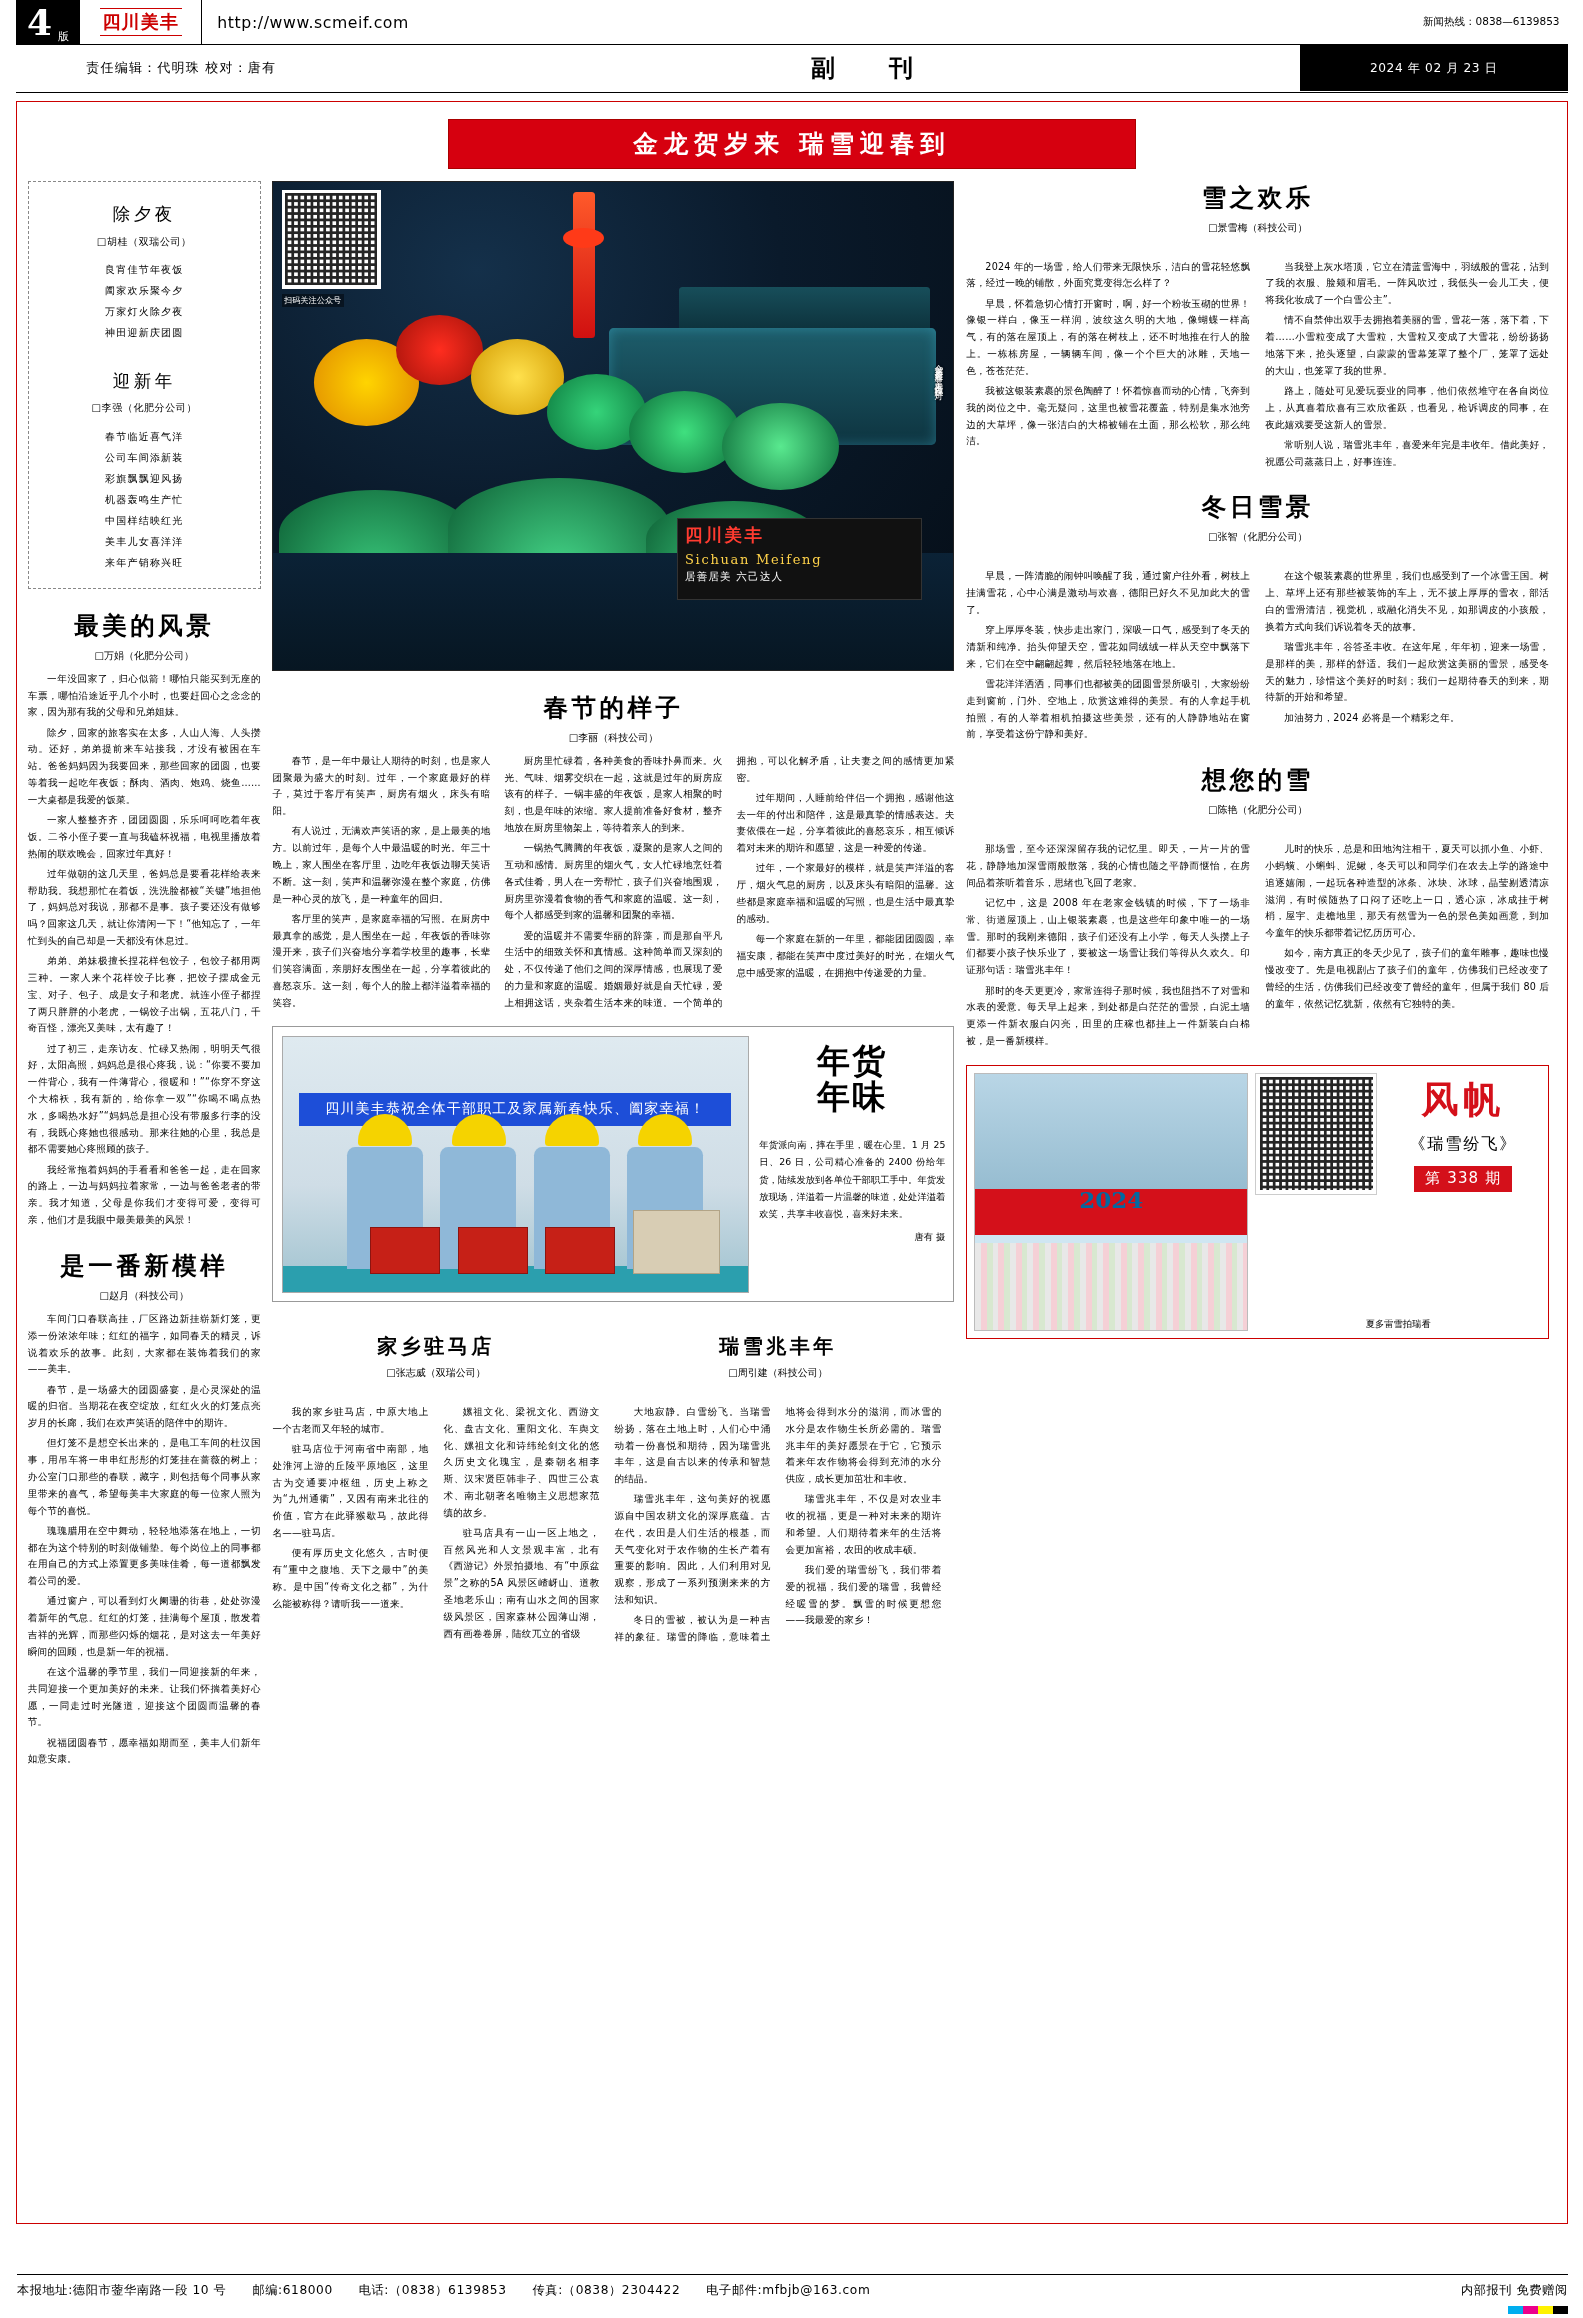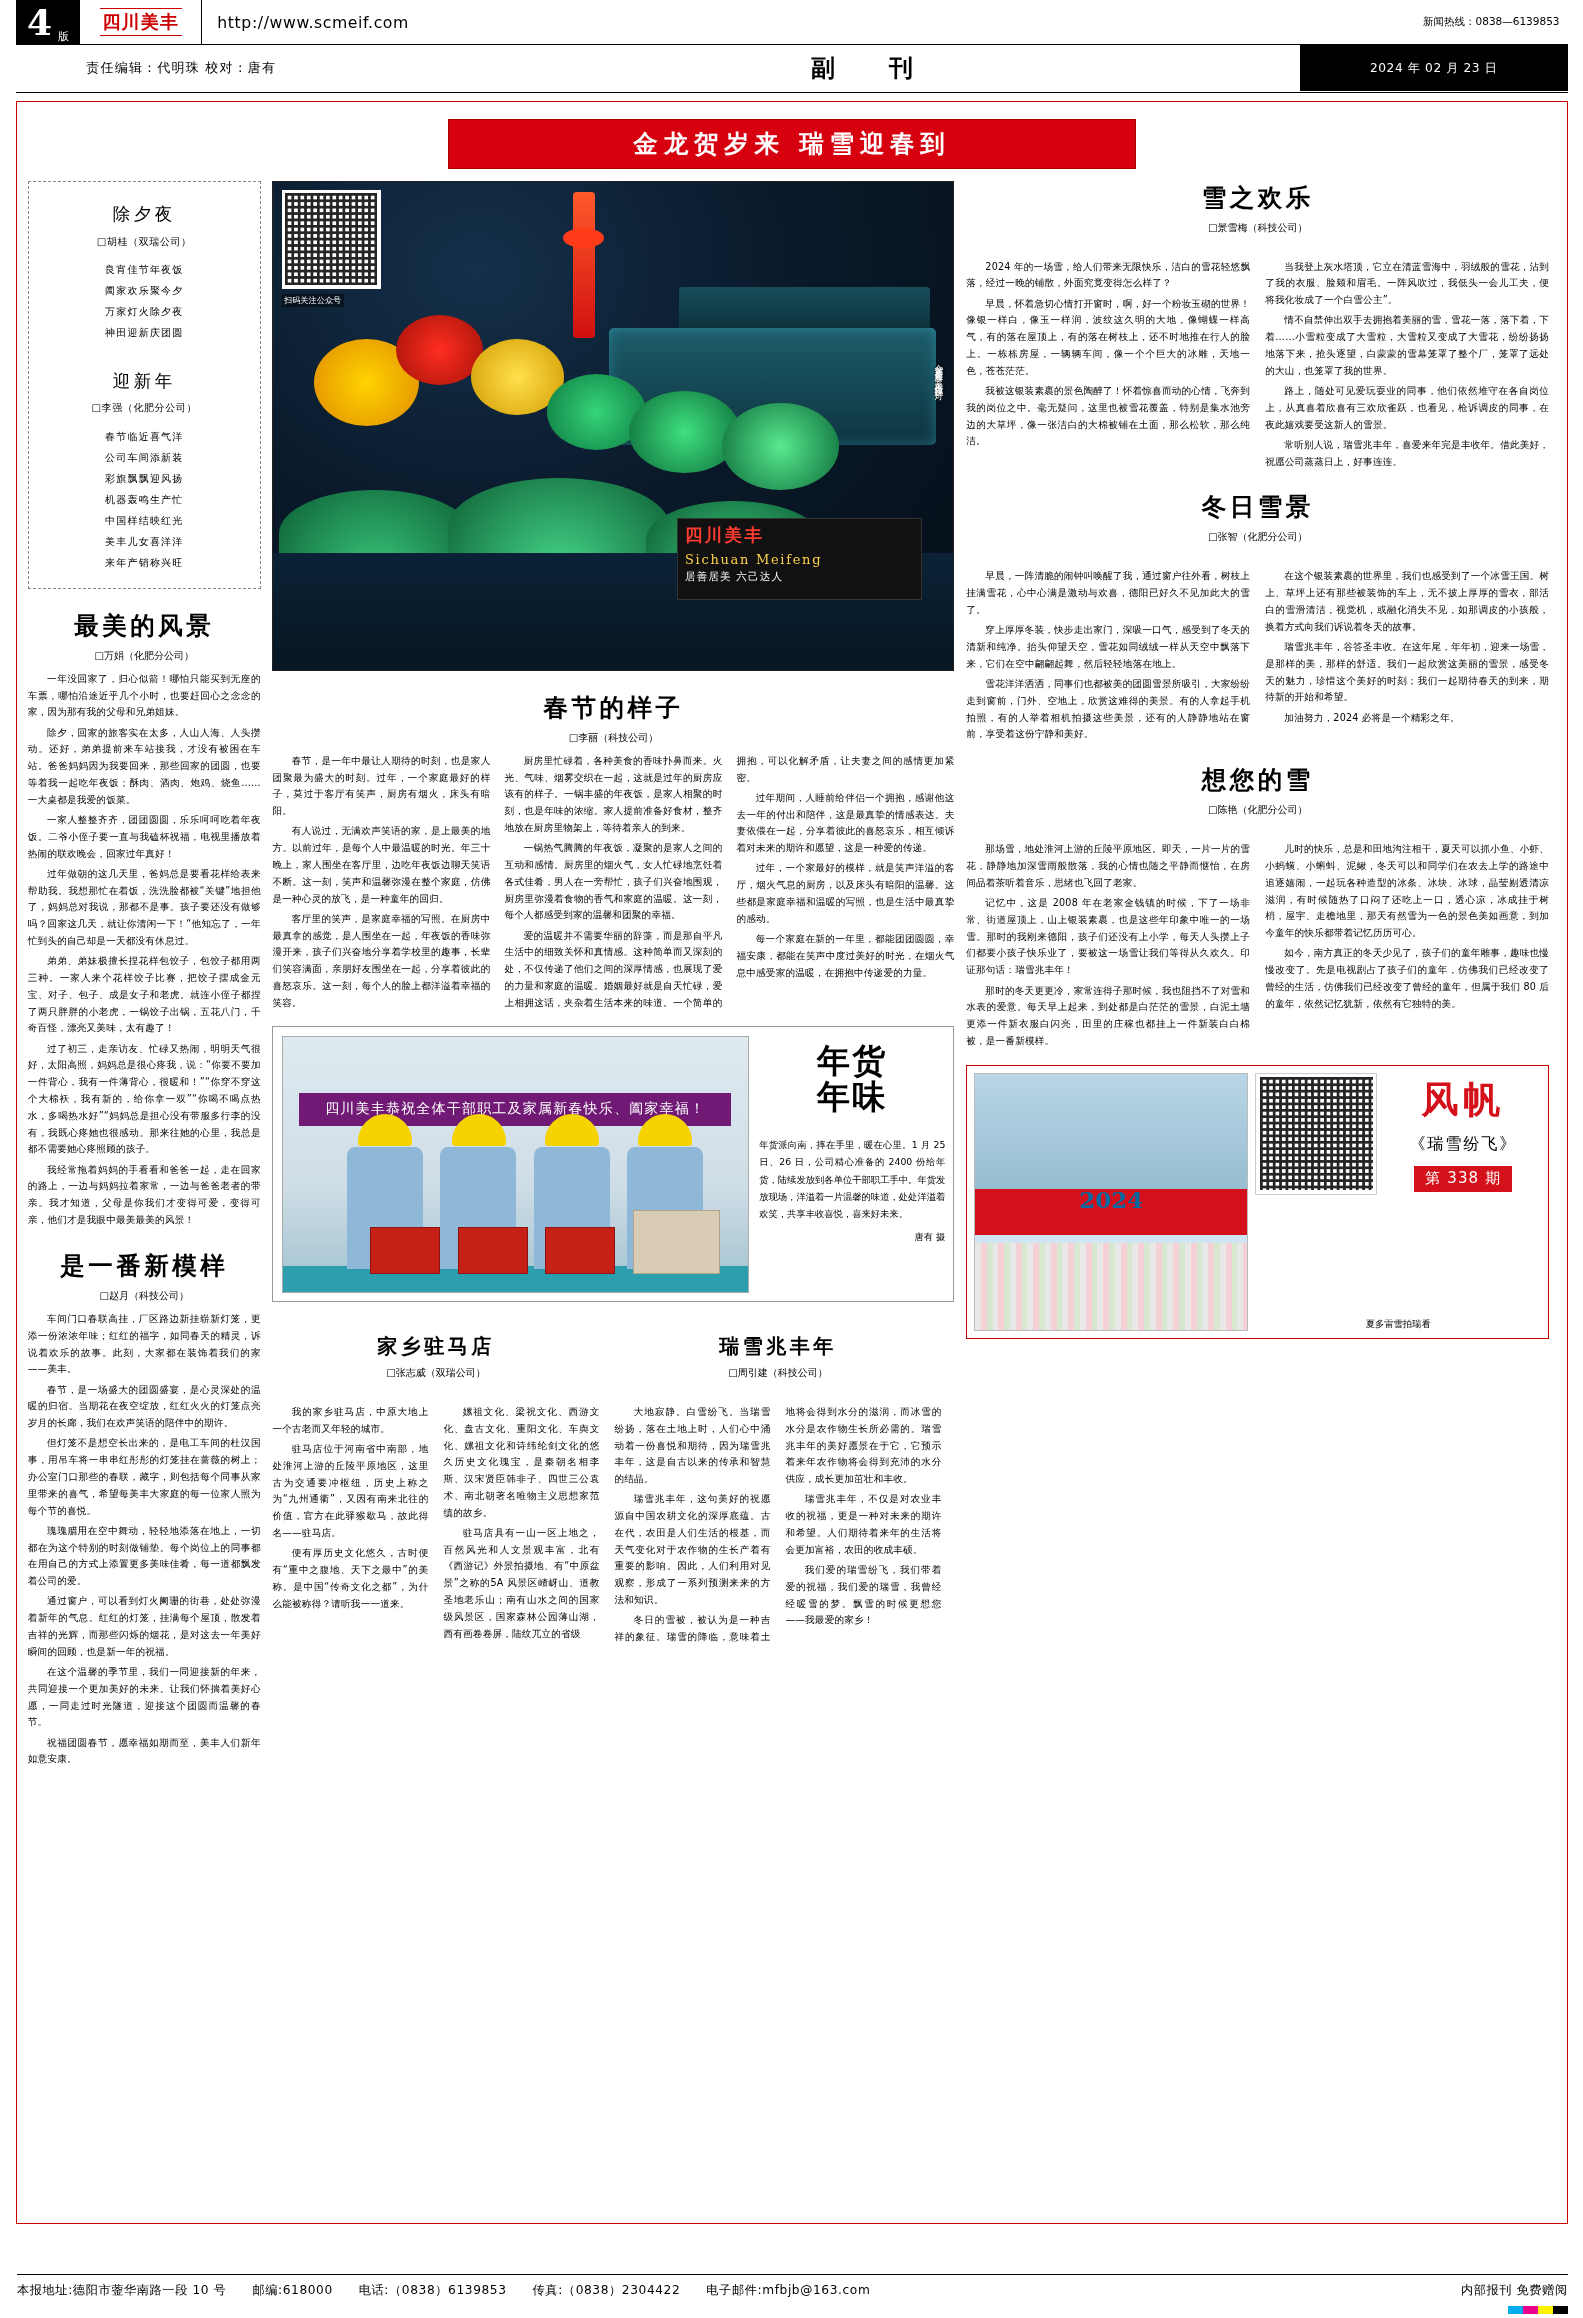--- a/index.html
+++ b/index.html
@@ -116,21 +116,21 @@
   .qrpattern { width:100%; height:100%;
     background-image:
       linear-gradient(90deg,#000 50%,transparent 50%),
       linear-gradient(#000 50%,transparent 50%);
     background-size:6.4px 6.4px, 6.4px 6.4px; opacity:.85;}
 
   
   .nh-wrap { display:flex; border:1.2px solid #999; margin-top:15px; padding:8.2px; gap:10.5px; }
   .nh-photo { width:467px; height:257px; position:relative; overflow:hidden; background:#cfe3ec; border:0.6px solid #aaa;}
   .nh-photo .wall{position:absolute;inset:0;background:linear-gradient(180deg,#dfeaf0 0%,#cfdde6 58%,#9fc2cf 100%);}
-  .nh-photo .banner2{position:absolute;left:16.3px;top:56px;right:16.3px;height:33px;background:#701a75;color:#fff;
+  .nh-photo .banner2{position:absolute;left:16.3px;top:56px;right:16.3px;height:33px;background:#1d4ed8;color:#fff;
      font-size:14px;display:flex;align-items:center;justify-content:center;letter-spacing:1.2px;font-family:"DejaVu Serif",serif;}
   .nh-photo .worker{position:absolute;bottom:23px;width:76px;height:122px;background:#8fb8d8;border-radius:8.2px 8.2px 0 0;}
   .nh-photo .helmet{position:absolute;width:54px;height:31.5px;background:#f5d300;border-radius:27px 27px 3.5px 3.5px;}
   .nh-photo .box{position:absolute;bottom:17.5px;background:#c62017;border:1.2px solid #8d1410;}
   .nh-photo .floor{position:absolute;left:0;right:0;bottom:0;height:26px;background:#2b9fae;}
   .nh-right { flex:1; }
   .nh-title { font-family:Liberation Mono, monospace; font-weight:bold;
      font-size:33px; line-height:1.1; letter-spacing:2.3px; text-align:center; margin:10.5px 0 17.5px;}
   .nh-text { font-size:9.3px; line-height:1.85; text-align:justify; }
   .nh-sign { text-align:right; font-size:9.3px; margin-top:9.3px; }
@@ -368,21 +368,21 @@
           <p>穿上厚厚冬装，快步走出家门，深吸一口气，感受到了冬天的清新和纯净。抬头仰望天空，雪花如同绒绒一样从天空中飘落下来，它们在空中翩翩起舞，然后轻轻地落在地上。</p>
           <p>雪花洋洋洒洒，同事们也都被美的团圆雪景所吸引，大家纷纷走到窗前，门外、空地上，欣赏这难得的美景。有的人拿起手机拍照，有的人举着相机拍摄这些美景，还有的人静静地站在窗前，享受着这份宁静和美好。</p>
           <p>在这个银装素裹的世界里，我们也感受到了一个冰雪王国。树上、草坪上还有那些被装饰的车上，无不披上厚厚的雪衣，部活白的雪滑清洁，视觉机，或融化消失不见，如那调皮的小孩般，换着方式向我们诉说着冬天的故事。</p>
           <p>瑞雪兆丰年，谷答圣丰收。在这年尾，年年初，迎来一场雪，是那样的美，那样的舒适。我们一起欣赏这美丽的雪景，感受冬天的魅力，珍惜这个美好的时刻；我们一起期待春天的到来，期待新的开始和希望。</p>
           <p>加油努力，2024 必将是一个精彩之年。</p>
         </div>
 
         <div class="art-title t-lg">想您的雪</div>
         <div class="a-byline">□陈艳（化肥分公司）</div>
         <div class="body-text two-col">
-          <p>那场雪，地处淮河上游的丘陵平原地区。即天，一片一片的雪花，静静地加深雪雨般散落，我的心情也随之平静而惬怡，在房间品着茶听着音乐，思绪也飞回了老家。</p>
+          <p>那场雪，至今还深深留存我的记忆里。即天，一片一片的雪花，静静地加深雪雨般散落，我的心情也随之平静而惬怡，在房间品着茶听着音乐，思绪也飞回了老家。</p>
           <p>记忆中，这是 2008 年在老家金钱镇的时候，下了一场非常、街道屋顶上，山上银装素裹，也是这些年印象中唯一的一场雪。那时的我刚来德阳，孩子们还没有上小学，每天人头攒上子们都要小孩子快乐业了，要被这一场雪让我们等得从久欢久。印证那句话：瑞雪兆丰年！</p>
           <p>那时的冬天更更冷，家常连得子那时候，我也阻挡不了对雪和水表的爱意。每天早上起来，到处都是白茫茫的雪景，白泥土墙更添一件新衣服白闪亮，田里的庄稼也都挂上一件新装白白棉被，是一番新模样。</p>
           <p>儿时的快乐，总是和田地沟注相干，夏天可以抓小鱼、小虾、小蚂蟥、小蝌蚪、泥鳅，冬天可以和同学们在农去上学的路途中追逐嬉闹，一起玩各种造型的冰条、冰块、冰球，晶莹剔透清凉滋润，有时候随热了口闷了还吃上一口，透心凉，冰成挂于树梢，屋宇、走檐地里，那天有然雪为一色的景色美如画意，到加今童年的快乐都带着记忆历历可心。</p>
           <p>如今，南方真正的冬天少见了，孩子们的童年雕事，趣味也慢慢改变了。先是电视剧占了孩子们的童年，仿佛我们已经改变了曾经的生活，仿佛我们已经改变了曾经的童年，但属于我们 80 后的童年，依然记忆犹新，依然有它独特的美。</p>
         </div>
 
         <div class="ad">
           <div class="ad-photo">
             <div class="bld"></div>
             <div class="red"></div>

